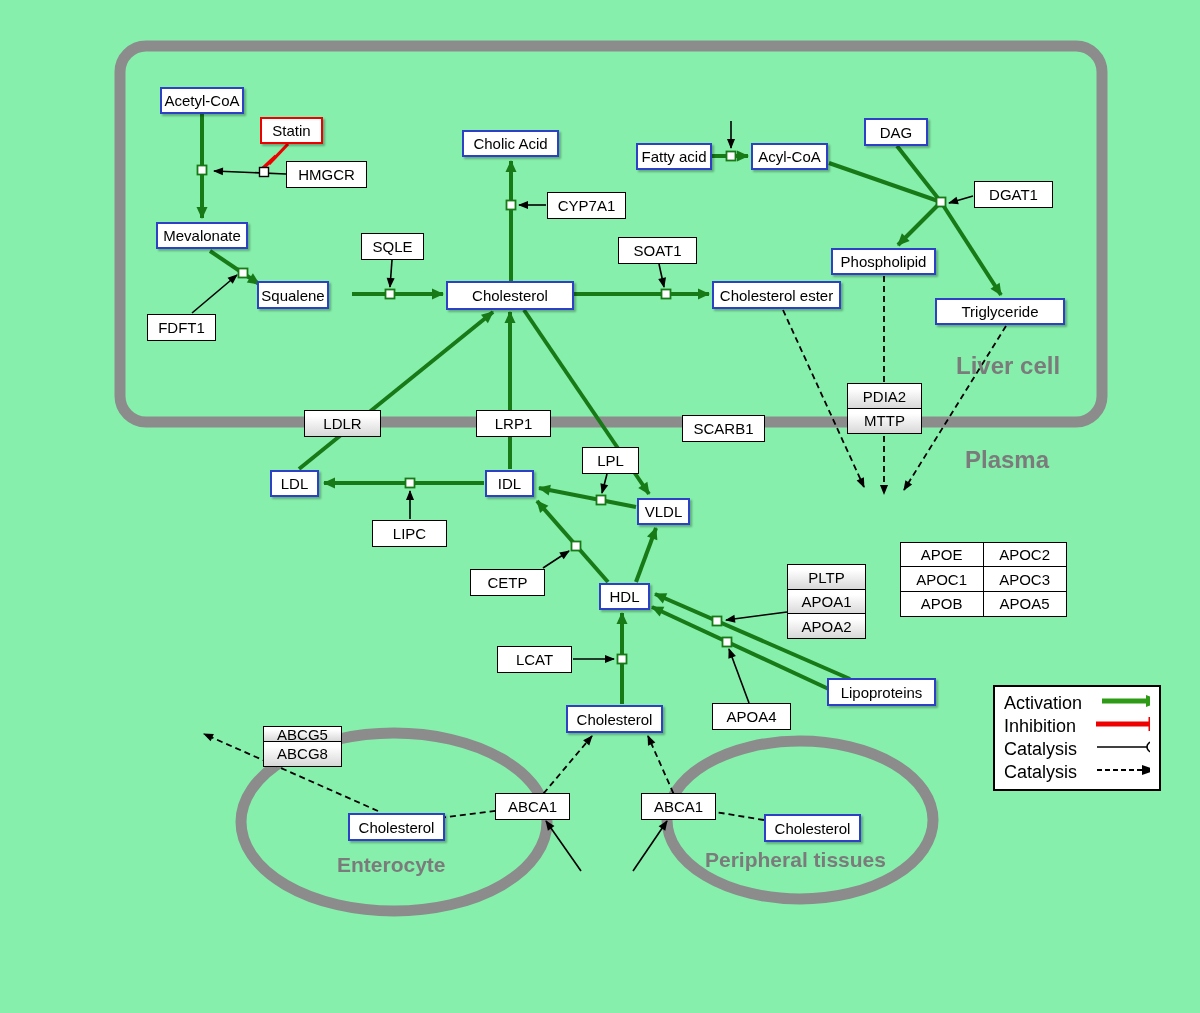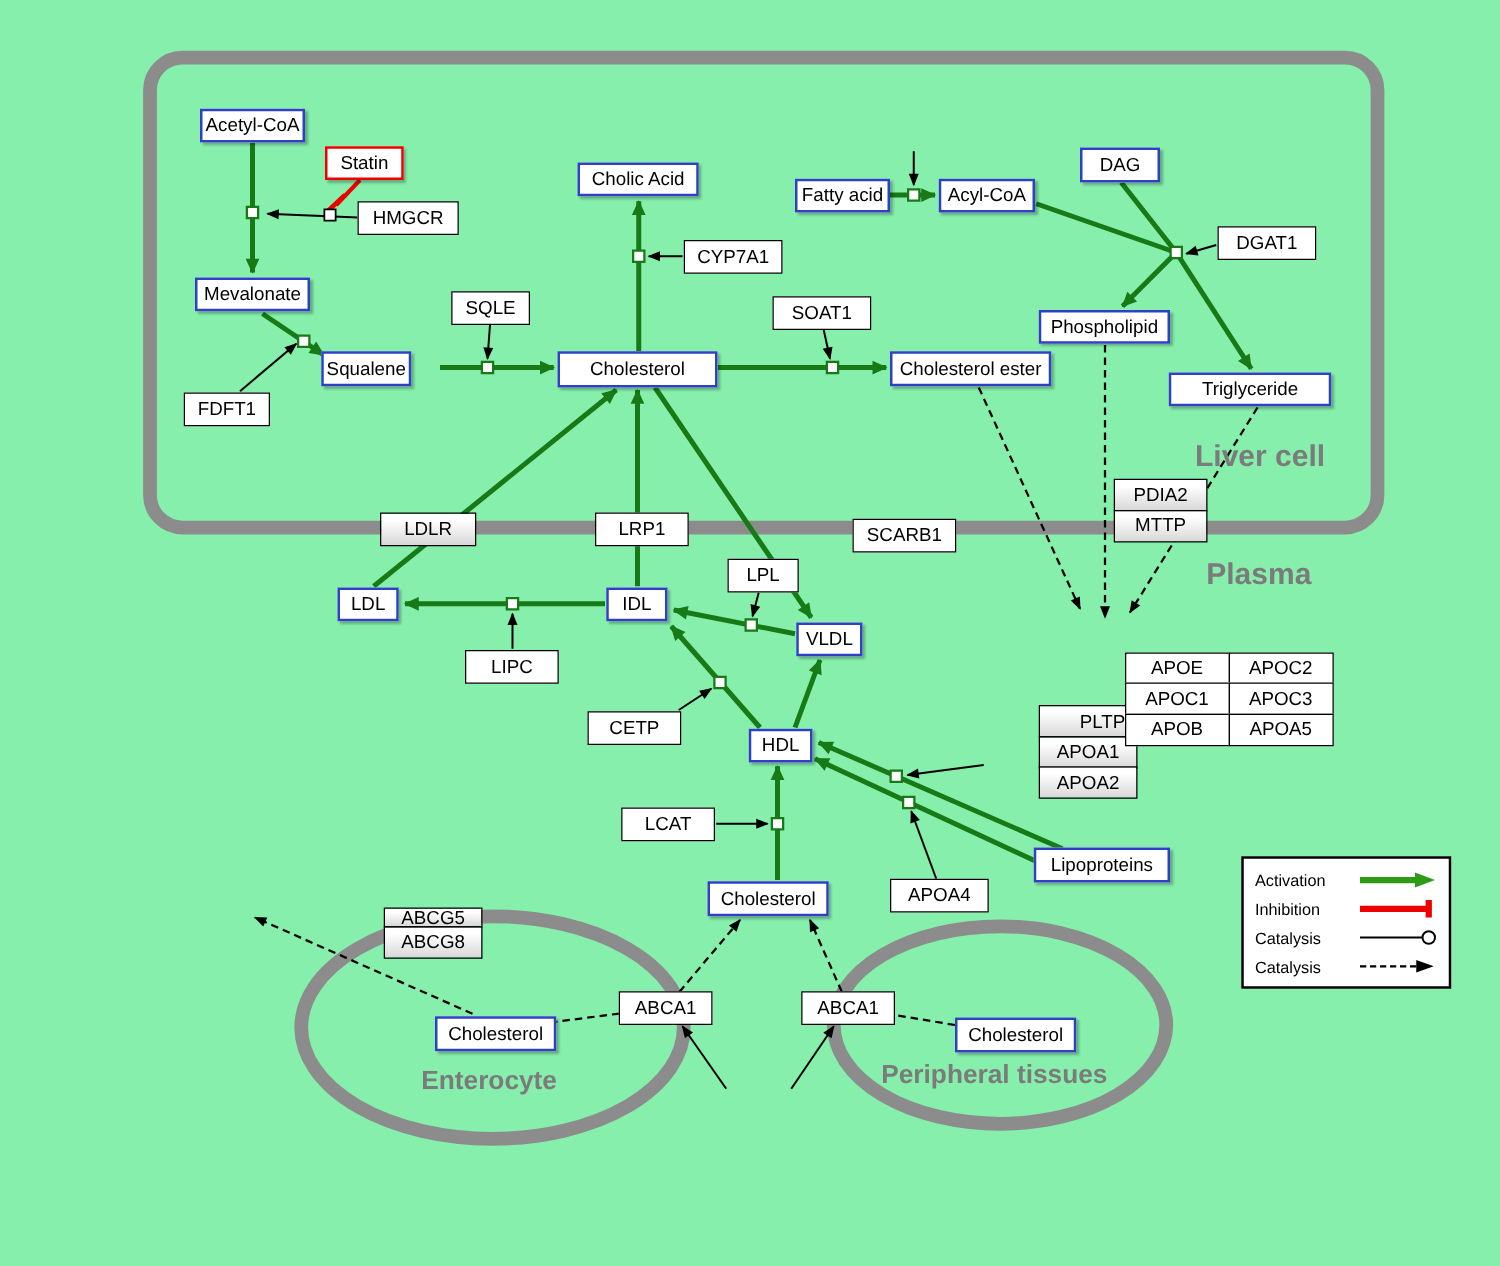--- a/index.html
+++ b/index.html
@@ -7,32 +7,32 @@
   .canvas { position:relative; width:1200px; height:1013px; background:#86efac; overflow:hidden; }
   svg.layer { position:absolute; left:0; top:0; }
   .node { position:absolute; display:flex; align-items:center; justify-content:center;
           text-align:center; font-size:15px; line-height:17px; color:#000; background:#fff; }
   .metab { border:2.5px solid #2e41c6; box-shadow:2px 2px 2px rgba(0,0,0,0.28); }
   .inhib-node { border:2.5px solid #ee0000; box-shadow:2px 2px 2px rgba(0,0,0,0.28); }
   .enz { border:1.4px solid #000; }
   .shaded { background:linear-gradient(#ffffff 20%, #d8d8d8); }
   .stack { position:absolute; }
   .stack .row { display:flex; align-items:center; justify-content:center; font-size:15px;
-                border:1.4px solid #000; background:#fff;margin-left:44px; }
+                border:1.4px solid #000; background:#fff; }
   .stack .row + .row { margin-top:-1.4px; }
   .stack .row.shaded { background:linear-gradient(#ffffff 20%, #d8d8d8); }
-  .apo-table { position:absolute; display:grid; grid-template-columns:83px 83px; }
+  .apo-table { position:absolute; display:grid; grid-template-columns:83px 83px;margin-top:20px; }
   .apo-table .cell { border:1.4px solid #000; margin-left:-1.4px; margin-top:-1.4px;
                      width:84px; height:26px; display:flex; align-items:center; justify-content:center;
                      font-size:15px; background:#fff; }
   .region-label { position:absolute; font-weight:bold; color:#7b7b7b; }
   .legend { position:absolute; left:993px; top:685px; width:168px; height:106px;
             border:2px solid #000; background:#fff; display:flex; flex-direction:column;
             justify-content:space-around; padding:5px 9px; }
-  .legend .lrow { display:flex; align-items:flex-end; justify-content:space-between; gap:18px; font-size:13px; color:#000; }
+  .legend .lrow { display:flex; align-items:flex-start; justify-content:space-between; gap:18px; font-size:18px; color:#000; }
 </style>
 </head>
 <body>
 
 <div class="canvas">
 
   <svg class="layer" width="1200" height="1013" viewBox="0 0 1200 1013">
     <defs>
       <marker id="mg" markerUnits="userSpaceOnUse" markerWidth="16" markerHeight="16" refX="13" refY="8" orient="auto">
         <path d="M2,2.5 L14,8 L2,13.5 Z" fill="#177a17"></path>
@@ -157,21 +157,21 @@
   <div class="node enz" style="left:712px;top:703px;width:79px;height:27px">APOA4</div>
   <div class="node enz" style="left:495px;top:793px;width:75px;height:27px">ABCA1</div>
   <div class="node enz" style="left:641px;top:793px;width:75px;height:27px">ABCA1</div>
 
   <div class="stack" style="left:847px;top:383px">
     <div class="row shaded" style="width:75px;height:26px">PDIA2</div>
     <div class="row shaded" style="width:75px;height:26px">MTTP</div>
   </div>
 
   <div class="stack" style="left:787px;top:564px">
-    <div class="row shaded" style="width:102px;height:26px">PLTP</div>
+    <div class="row shaded" style="width:79px;height:26px">PLTP</div>
     <div class="row shaded" style="width:79px;height:26px">APOA1</div>
     <div class="row shaded" style="width:79px;height:26px">APOA2</div>
   </div>
 
   <div class="stack" style="left:263px;top:726px">
     <div class="row shaded" style="width:79px;height:16px">ABCG5</div>
     <div class="row shaded" style="width:79px;height:26px">ABCG8</div>
   </div>
 
 

